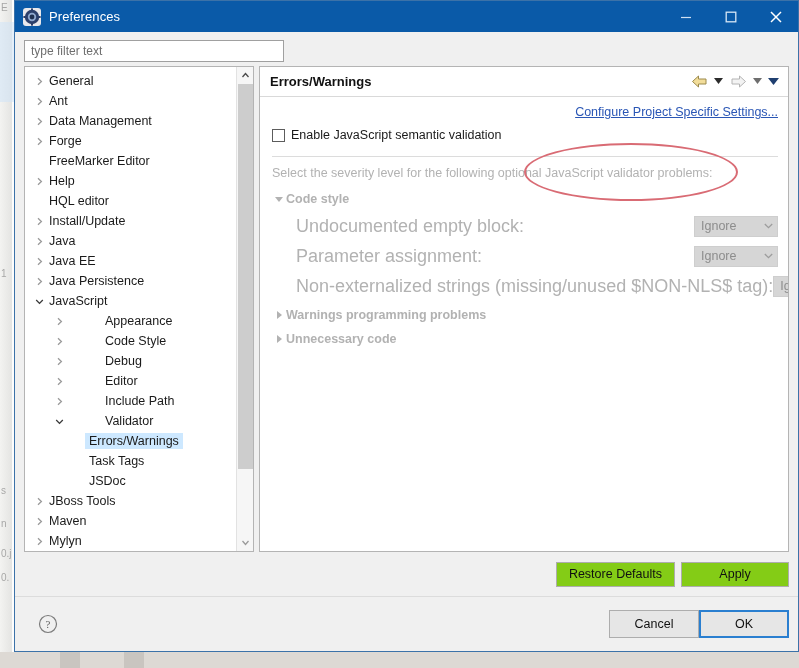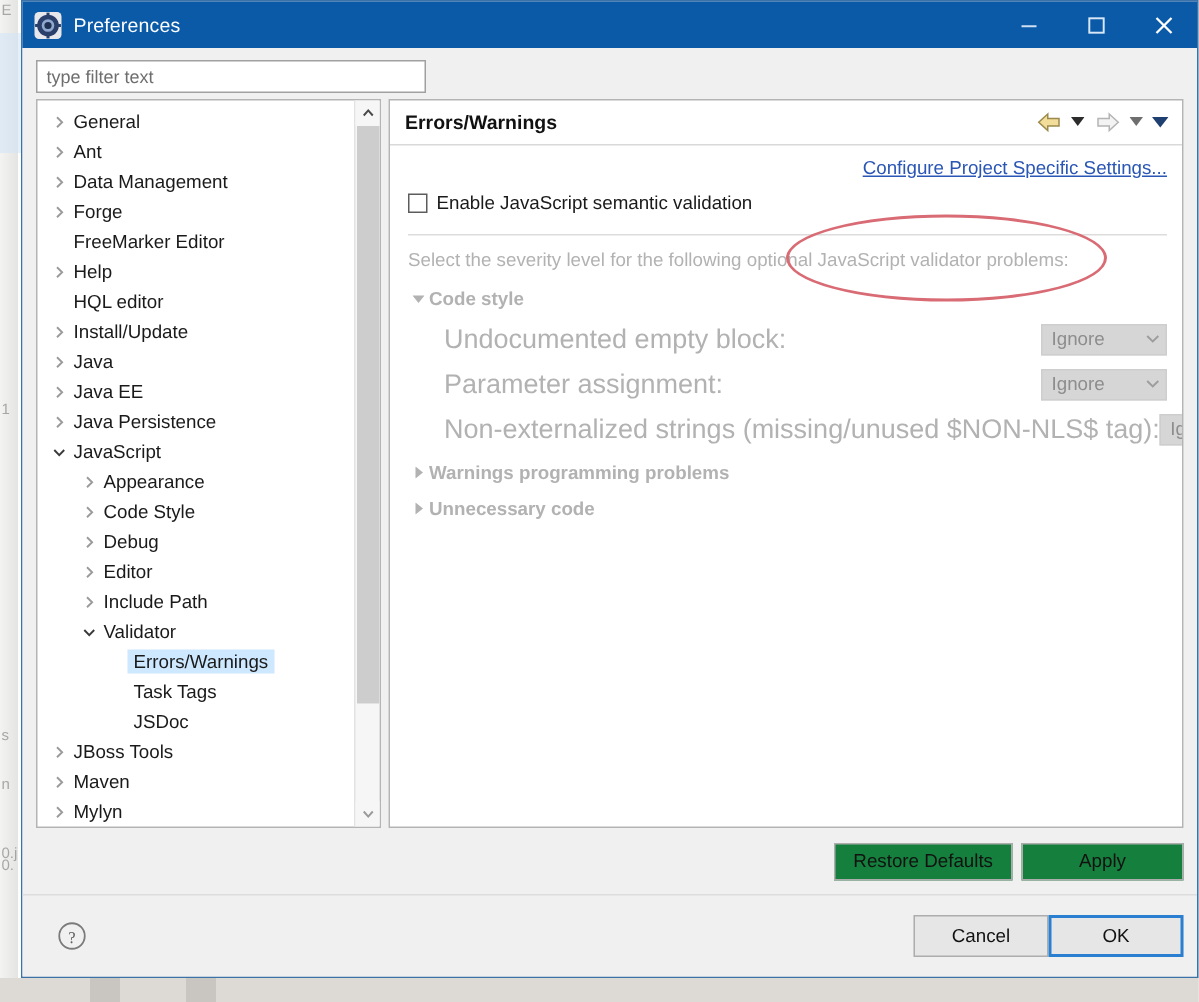--- a/index.html
+++ b/index.html
@@ -163,21 +163,21 @@
     color: #8a8a8a;
   }
   .tnode .tlabel { padding-left: 2px; }
   .tnode.sel .tlabel {
     background: #cde8ff;
     padding: 1px 4px 1px 4px;
     margin-left: -2px;
   }
   
   .lvl0 { padding-left: 6px; }
-  .lvl1 { padding-left: 26px; }
+  .lvl1 { padding-left: 26px; gap: 36px; }
   .lvl2 { padding-left: 46px; }
 
   
   #tree-sb {
     width: 17px;
     background: #f6f6f6;
     border-left: 1px solid #e2e2e2;
     position: relative;
     flex: 0 0 auto;
   }
@@ -316,21 +316,21 @@
   
   #btnrow {
     height: 44px;
     display: flex; align-items: center; justify-content: flex-end;
     padding: 0 9px 0 0;
     flex: 0 0 auto;
   }
   .btn {
     height: 25px;
     border: 1px solid #adadad;
-    background: #15803d;
+    background: #84cc16;
     font-size: 12.5px; color: #111;
     display: flex; align-items: center; justify-content: center;
     padding: 0 12px;
     cursor: default;
     flex: 0 0 auto;
   }
   #btn-restore { min-width: 108px; }
   #btn-apply { min-width: 108px; margin-left: 6px; }
 
   
@@ -371,21 +371,21 @@
 <body>
 
 <div id="desktop">
   <div id="bg-window">
     <div class="bg-strip"></div>
     <div id="bg-editbadge"></div>
     <div class="bg-text" style="top:2px;">E</div>
     <div class="bg-text" style="top:268px;">1</div>
     <div class="bg-text" style="top:485px;">s</div>
     <div class="bg-text" style="top:518px;">n</div>
-    <div class="bg-text" style="top:564px;">0.j</div>
+    <div class="bg-text" style="top:548px;">0.j</div>
     <div class="bg-text" style="top:572px;">0.</div>
   </div>
   <div id="bg-taskbar">
     <div class="tb-item" style="left:60px;"></div>
     <div class="tb-item" style="left:124px;"></div>
   </div>
 </div>
 
 <div id="dialog">
 

